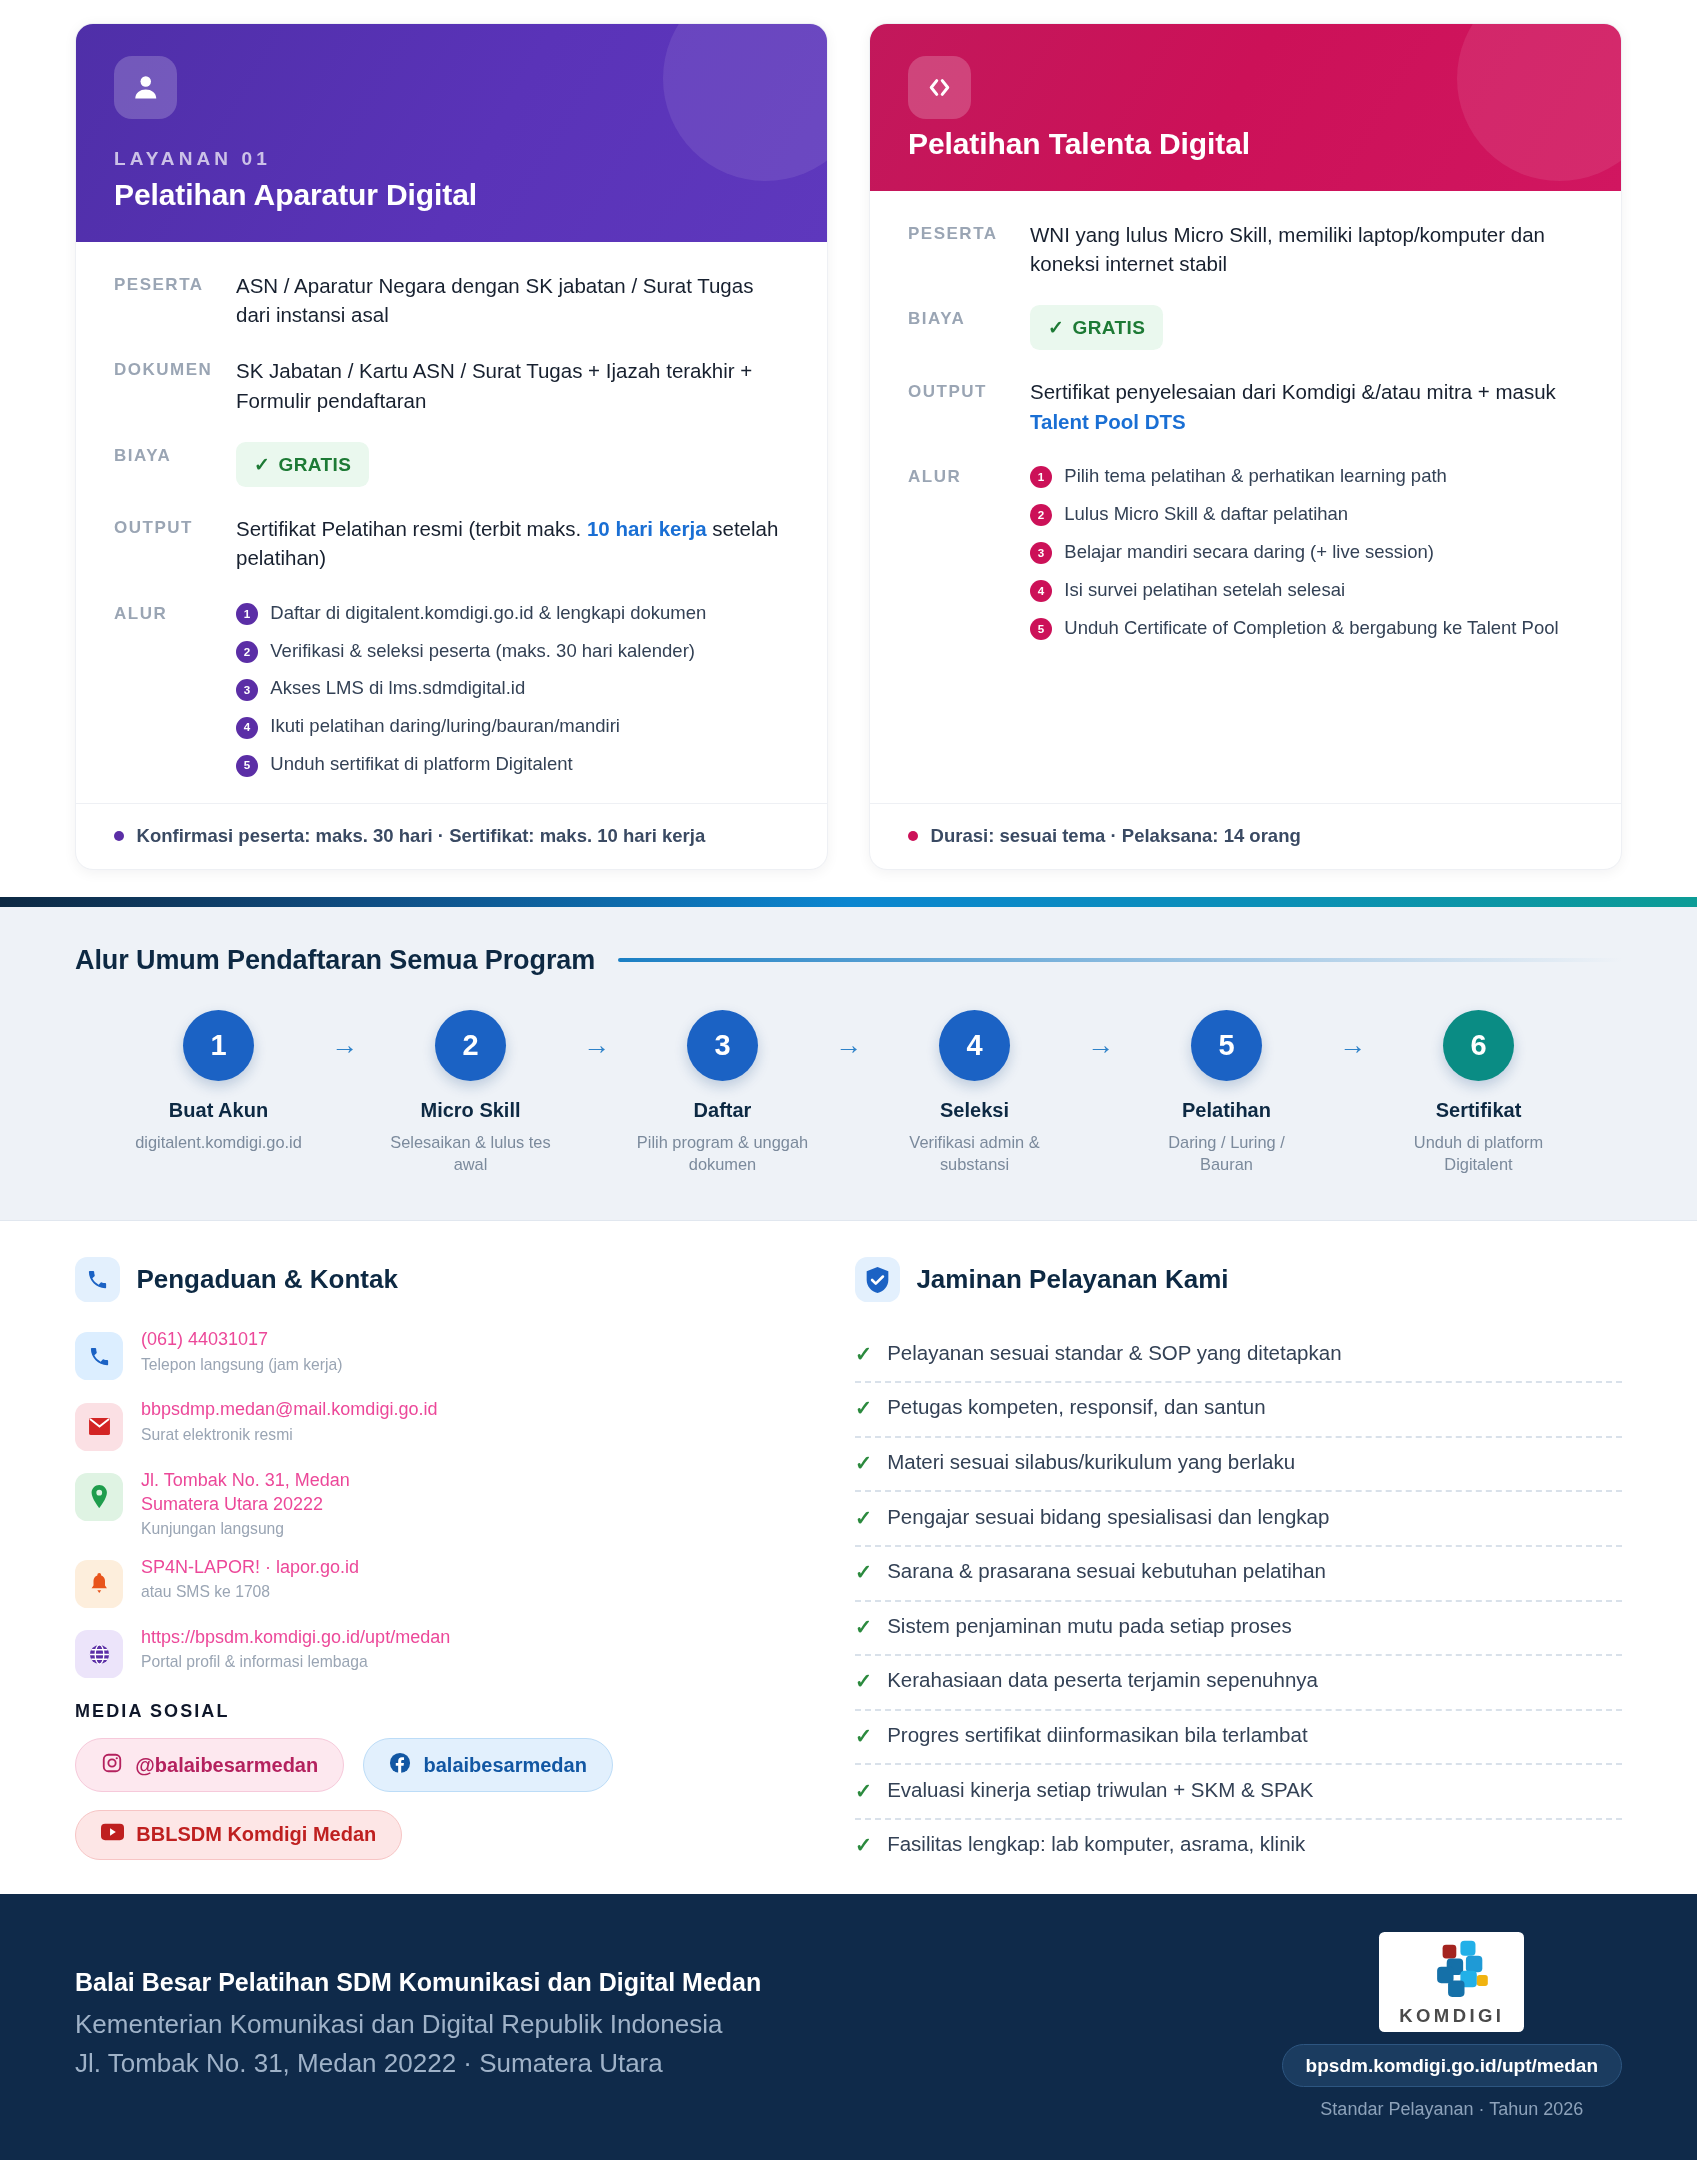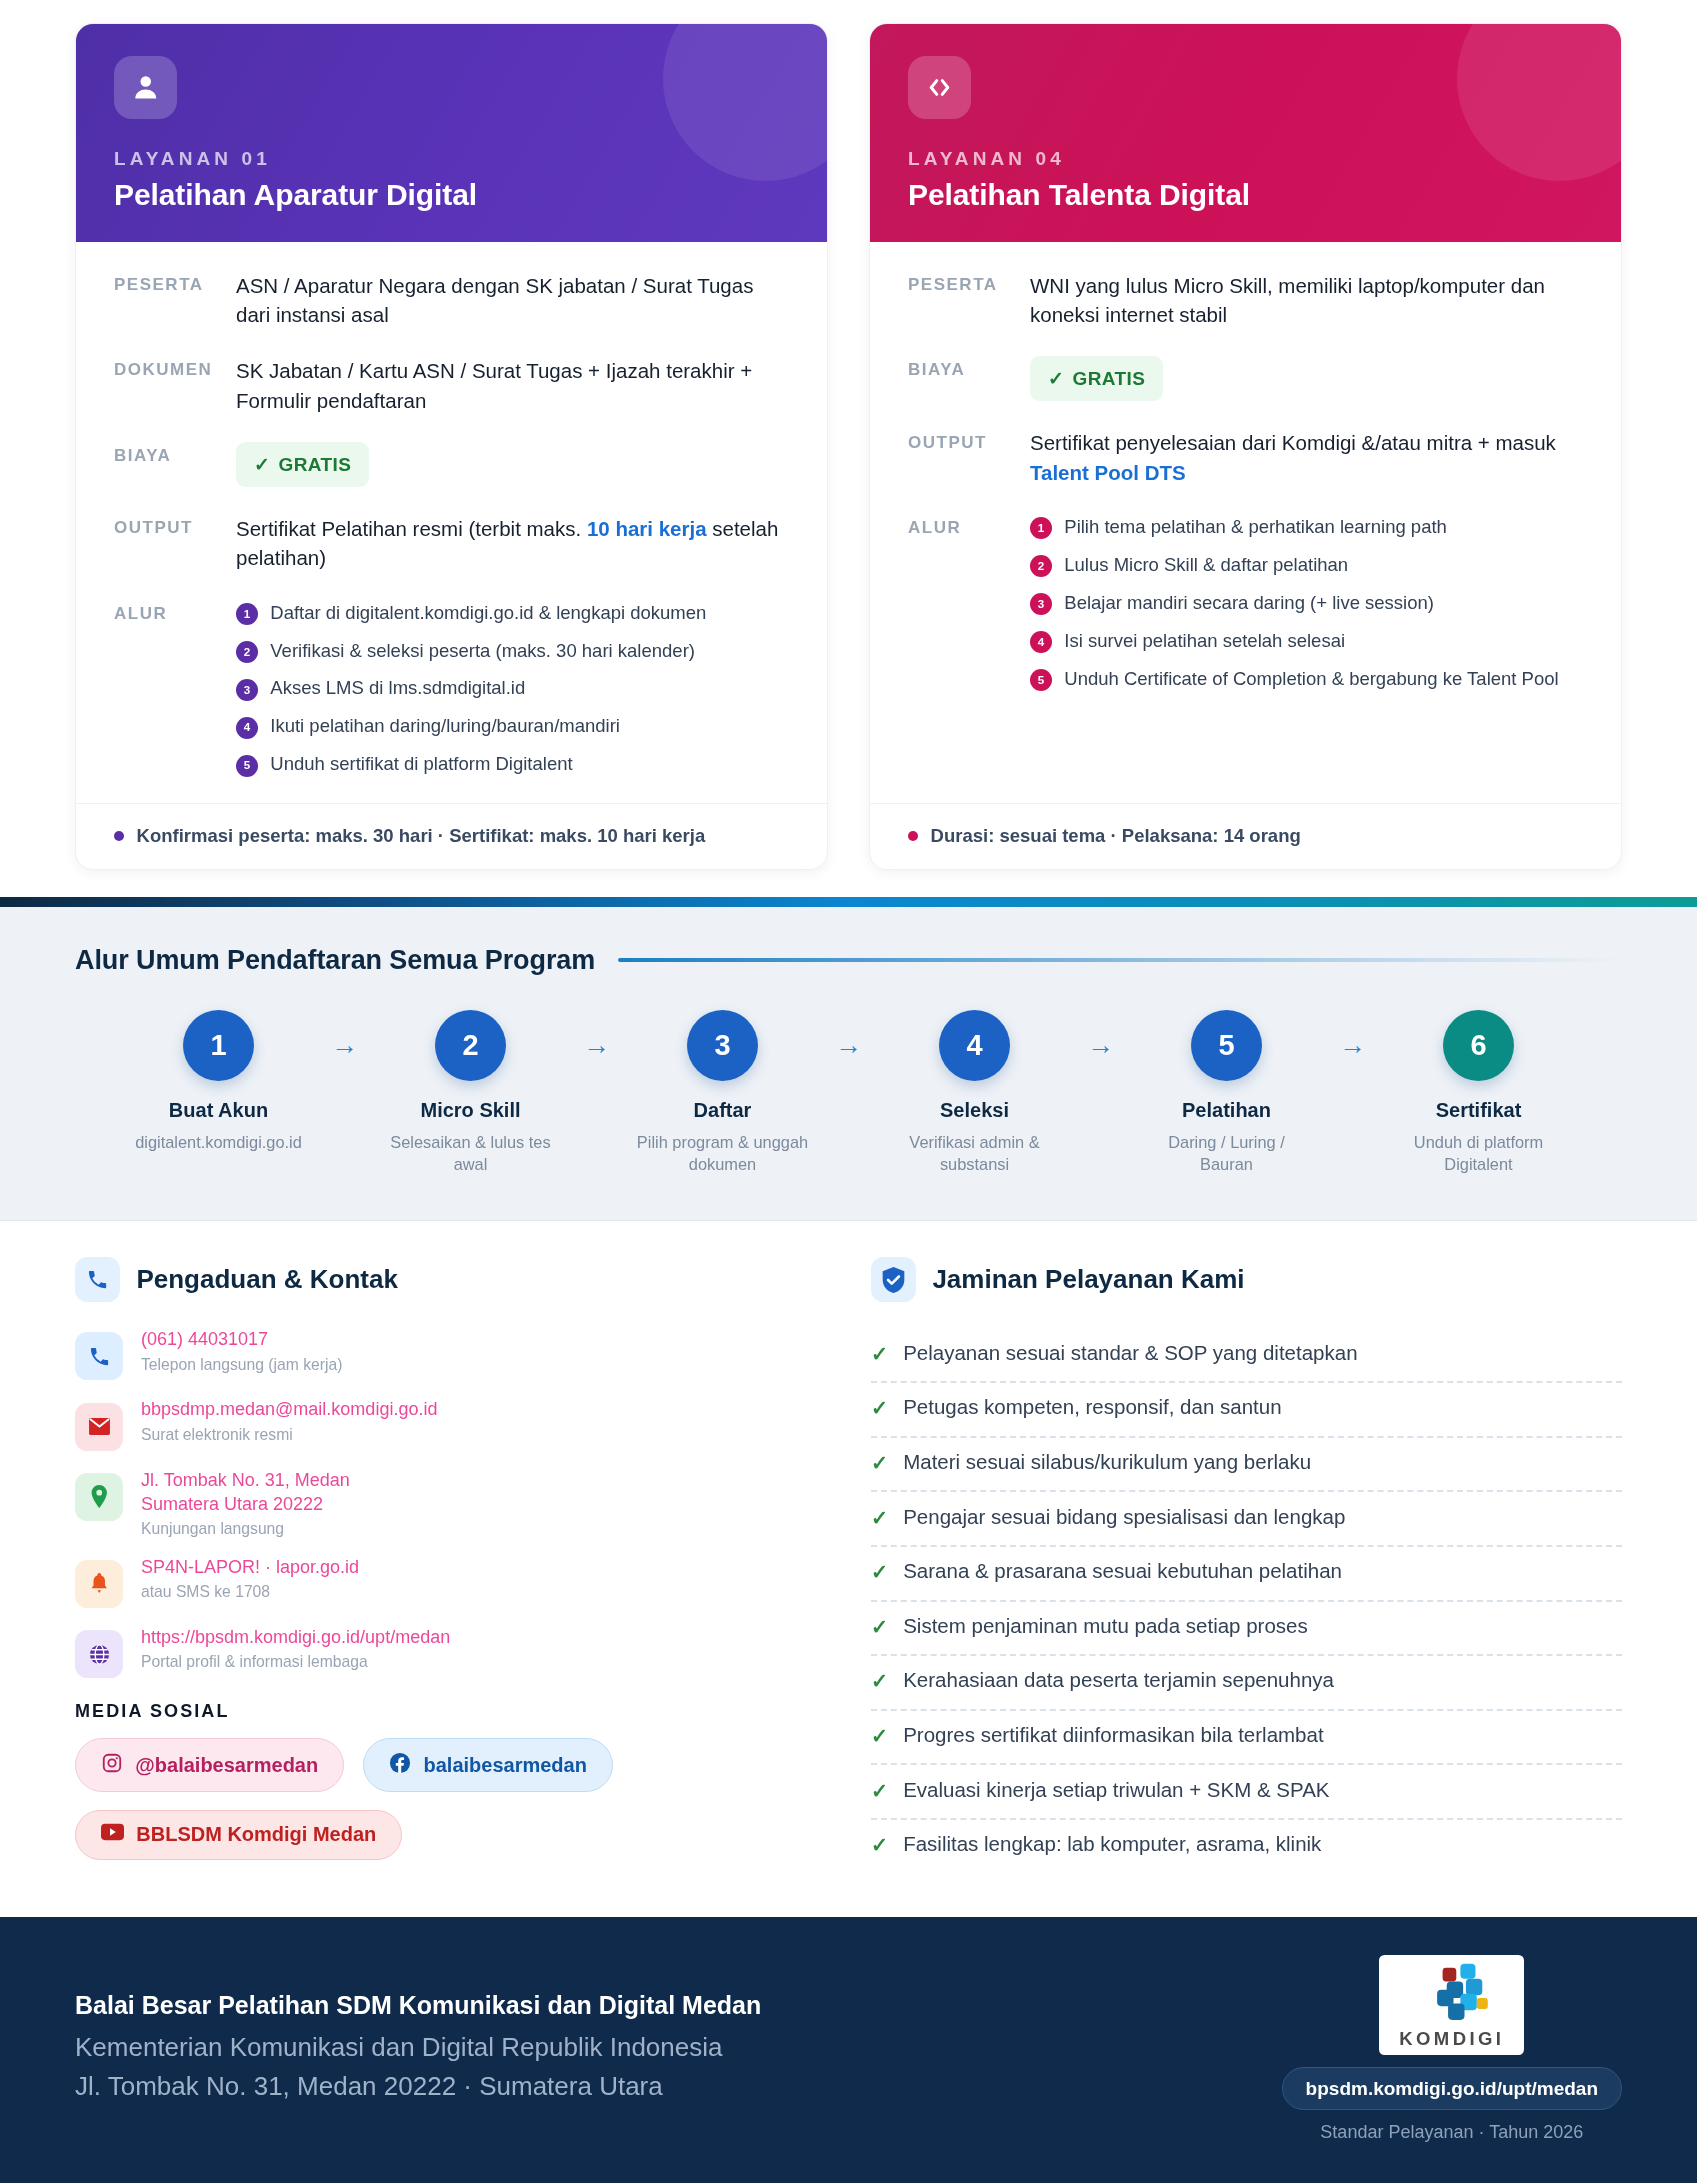--- a/index.html
+++ b/index.html
@@ -116,21 +116,21 @@
     box-shadow: 0 5.5px 12.3px rgba(20,70,130,0.22);
   }
   .step-bubble.blue { background: #1b62c4; }
   .step-bubble.teal { background: #0a8c84; }
   .step-title { font-size: 20px; font-weight: 700; color: #0d2943; margin-bottom: 9.6px; }
   .step-sub { font-size: 16.4px; line-height: 1.35; color: #7b8a9c; padding: 0 6.8px; }
   .step-arrow { flex: 0 0 auto; width: 66px; text-align: center;
     color: #2e82c9; font-size: 27px; line-height: 71px; }
 
   
-  .info-region { display: flex; padding: 36px 75px 44px 75px; gap: 71px; }
+  .info-region { display: flex; padding: 36px 75px 21px 75px; gap: 55px; }
   .col-left  { flex: 0 0 725px; }
   .col-right { flex: 1 1 auto; }
 
   .sec-head { display: flex; align-items: center; gap: 16.4px; margin-bottom: 26px; }
   .sec-head-ico { width: 45px; height: 45px; border-radius: 12.3px;
     display: flex; align-items: center; justify-content: center; flex: 0 0 auto; }
   .sec-head-ico.blue { background: #e3f0fd; }
   .sec-head h3 { font-size: 26px; font-weight: 700; color: #0d2943; }
 
   .contact-item { display: flex; align-items: flex-start; gap: 18px; margin-bottom: 18px; }
@@ -253,21 +253,20 @@
 
   <div class="svc-card">
     <div class="svc-head pink">
       <div class="blob"></div>
       <div class="svc-icon">
         <svg width="33" height="33" viewBox="0 0 24 24" fill="none" stroke="#fff" stroke-width="2.2" stroke-linecap="round" stroke-linejoin="round">
             <polyline points="10,7 6,12 10,17"></polyline>
             <polyline points="14,7 18,12 14,17"></polyline>
           </svg>
       </div>
-      <div class="svc-kicker">LAYANAN 04</div>
       <div class="svc-title">Pelatihan Talenta Digital</div>
     </div>
     <div class="svc-body">
       <div class="srow">
         <div class="srow-label">PESERTA</div>
         <div class="srow-val">WNI yang lulus Micro Skill, memiliki laptop/komputer dan koneksi internet stabil</div>
       </div>
       <div class="srow">
         <div class="srow-label">BIAYA</div>
         <div class="srow-val">

